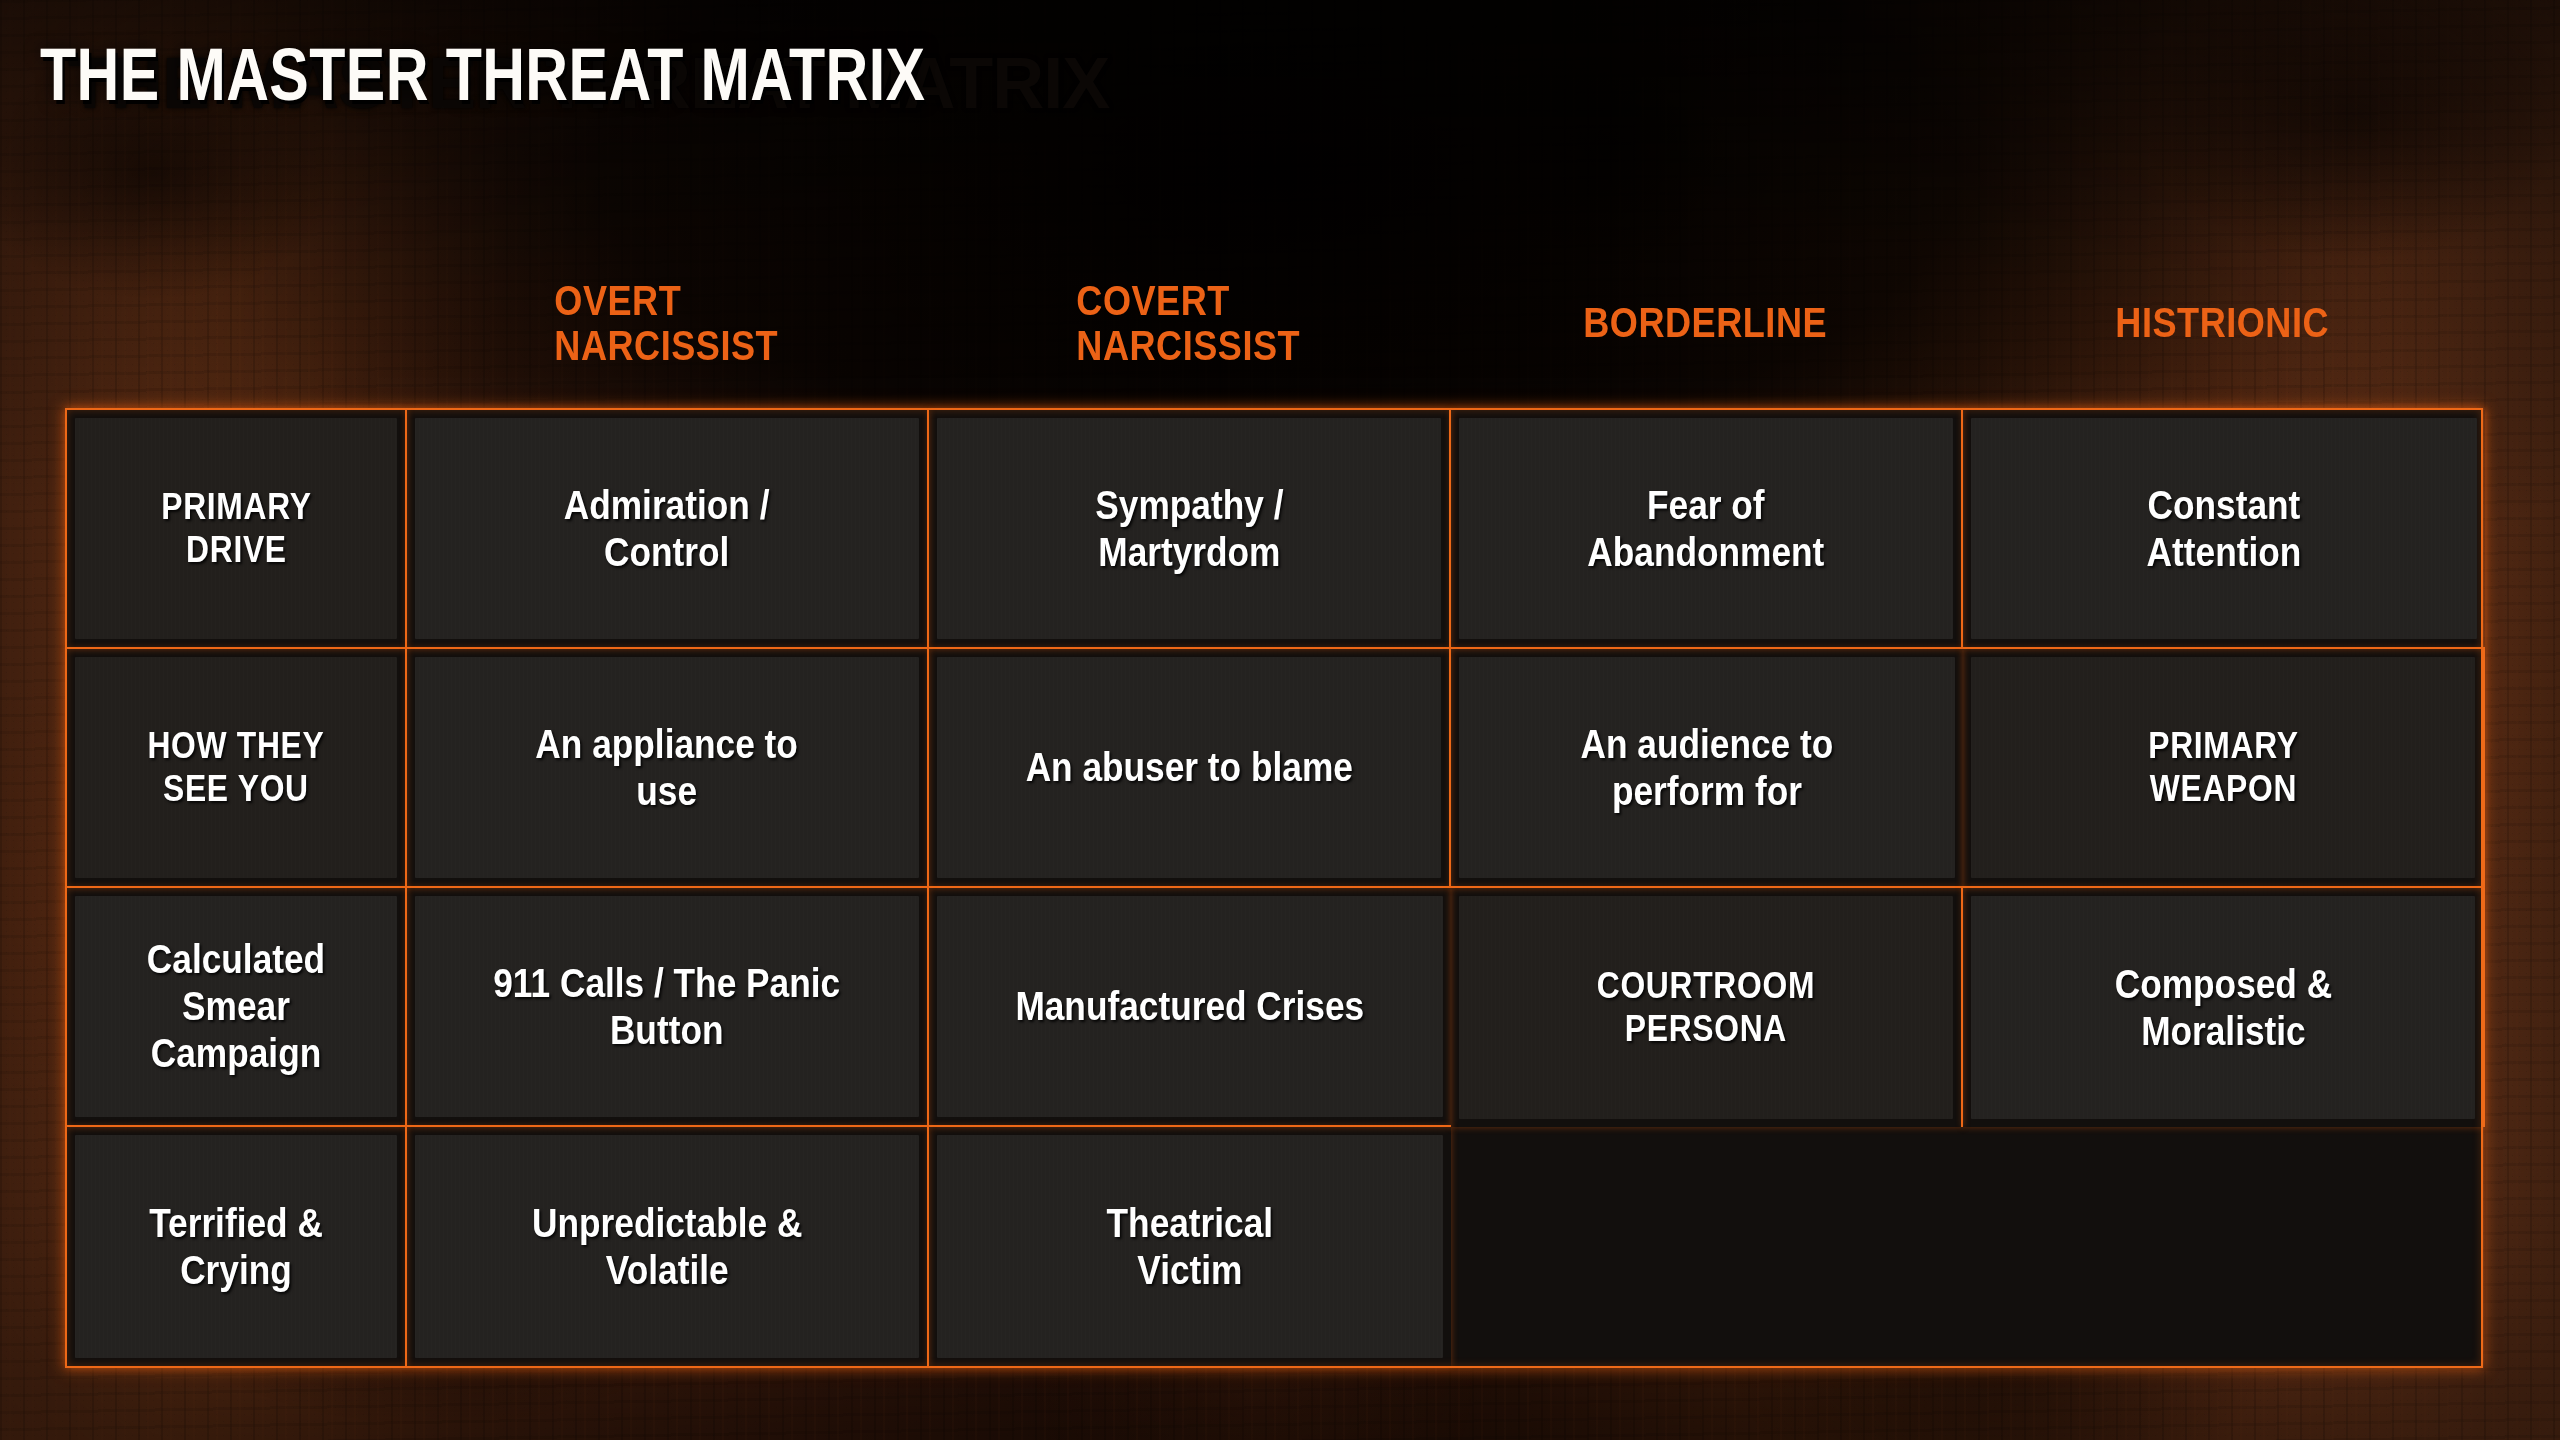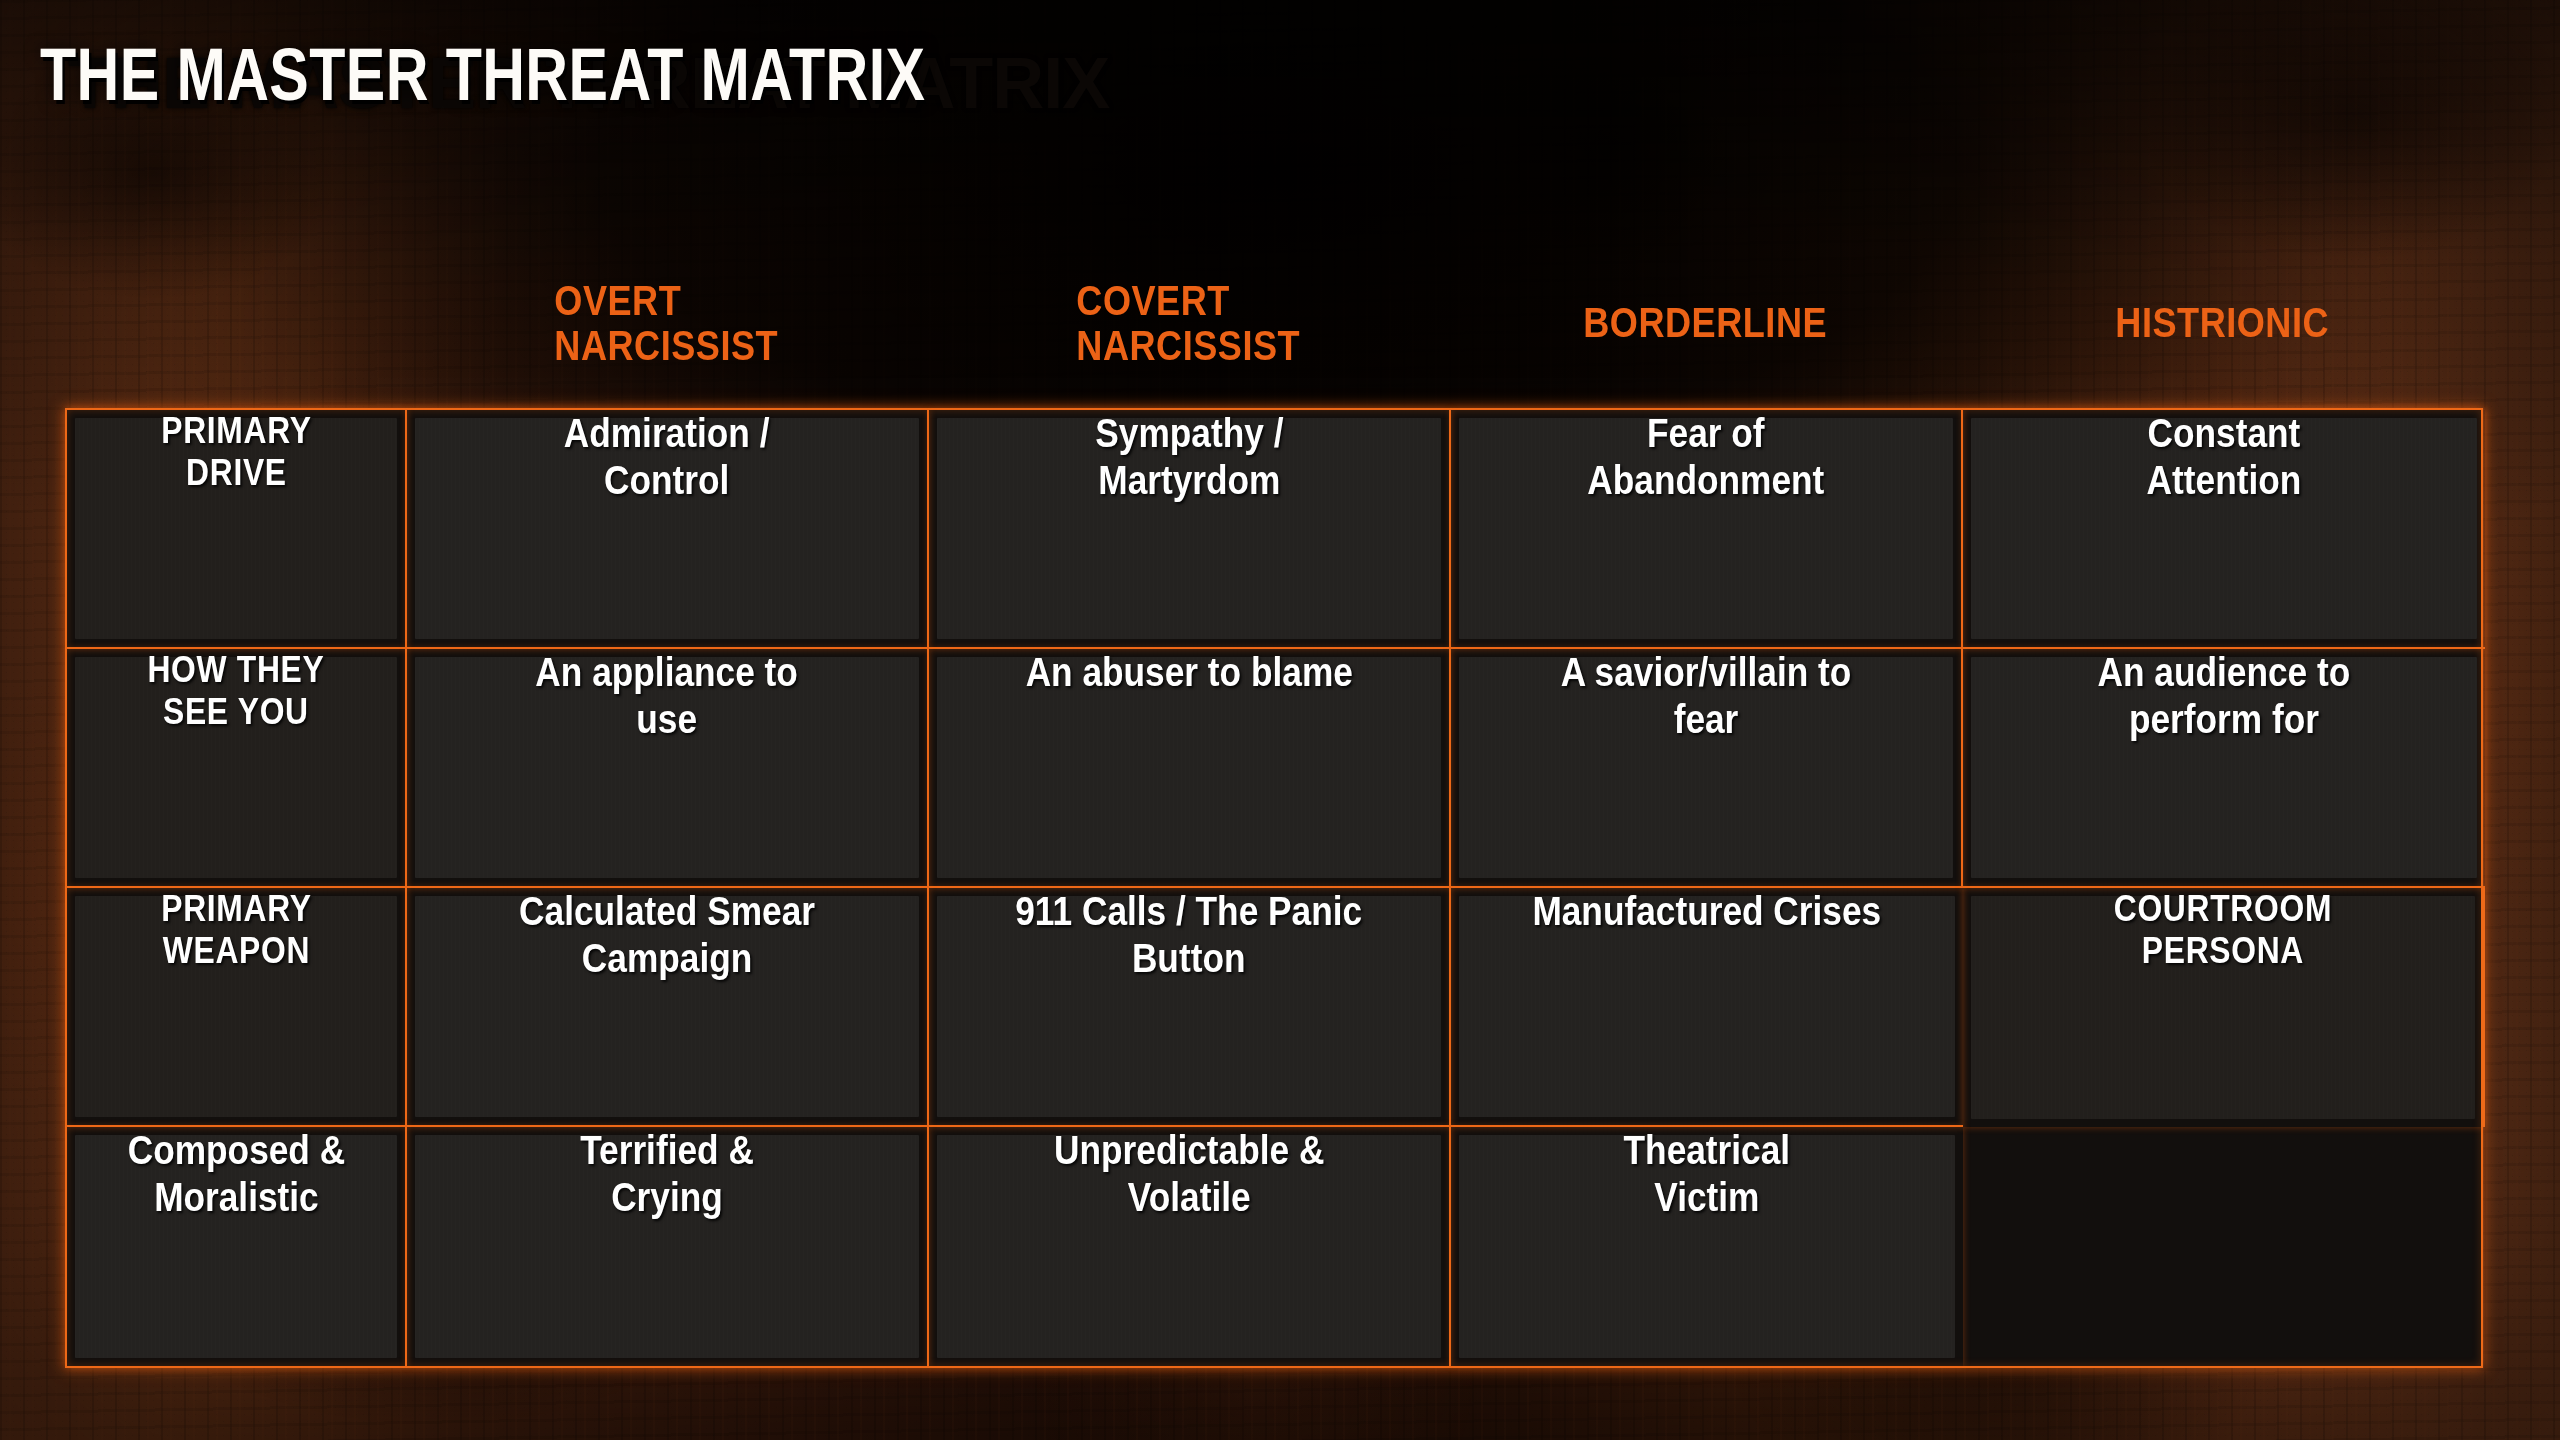--- a/index.html
+++ b/index.html
@@ -116,21 +116,21 @@
     grid-template-rows:repeat(4,1fr);
     border:2px solid #ee6a19;
     box-shadow:0 0 12px 2px rgba(238,98,18,.55), inset 0 0 8px rgba(238,98,18,.25);
     background:#120f0d;
   }
   .cell{
     position:relative;
     border-right:2px solid #ee6a19;
     border-bottom:2px solid #ee6a19;
     box-shadow:0 0 7px rgba(238,98,18,.40);
-    display:flex; justify-content:center;
+    display:flex; align-items:center; justify-content:center;
     overflow:hidden;
   }
   .cell.last-col{ border-right:none; }
   .cell.last-row{ border-bottom:none; }
   .cell-inner{
     position:absolute; left:8px; right:8px; top:8px; bottom:8px;
     background:#242220;
     border-radius:1px;
   }
   .cell.rowlabel .cell-inner{ background:#221f1c; }
@@ -229,25 +229,20 @@
   </div>
   <div class="cell body">
     <div class="cell-inner"></div>
     <div class="cell-text">An appliance to
 use</div>
   </div>
   <div class="cell body">
     <div class="cell-inner"></div>
     <div class="cell-text">An abuser to blame</div>
   </div>
-  <div class="cell body">
-    <div class="cell-inner"></div>
-    <div class="cell-text">A savior/villain to
-fear</div>
-  </div>
   <div class="cell body last-col">
     <div class="cell-inner"></div>
     <div class="cell-text">An audience to
 perform for</div>
   </div>
 
   <div class="cell rowlabel">
     <div class="cell-inner"></div>
     <div class="cell-text">PRIMARY
 WEAPON</div>

